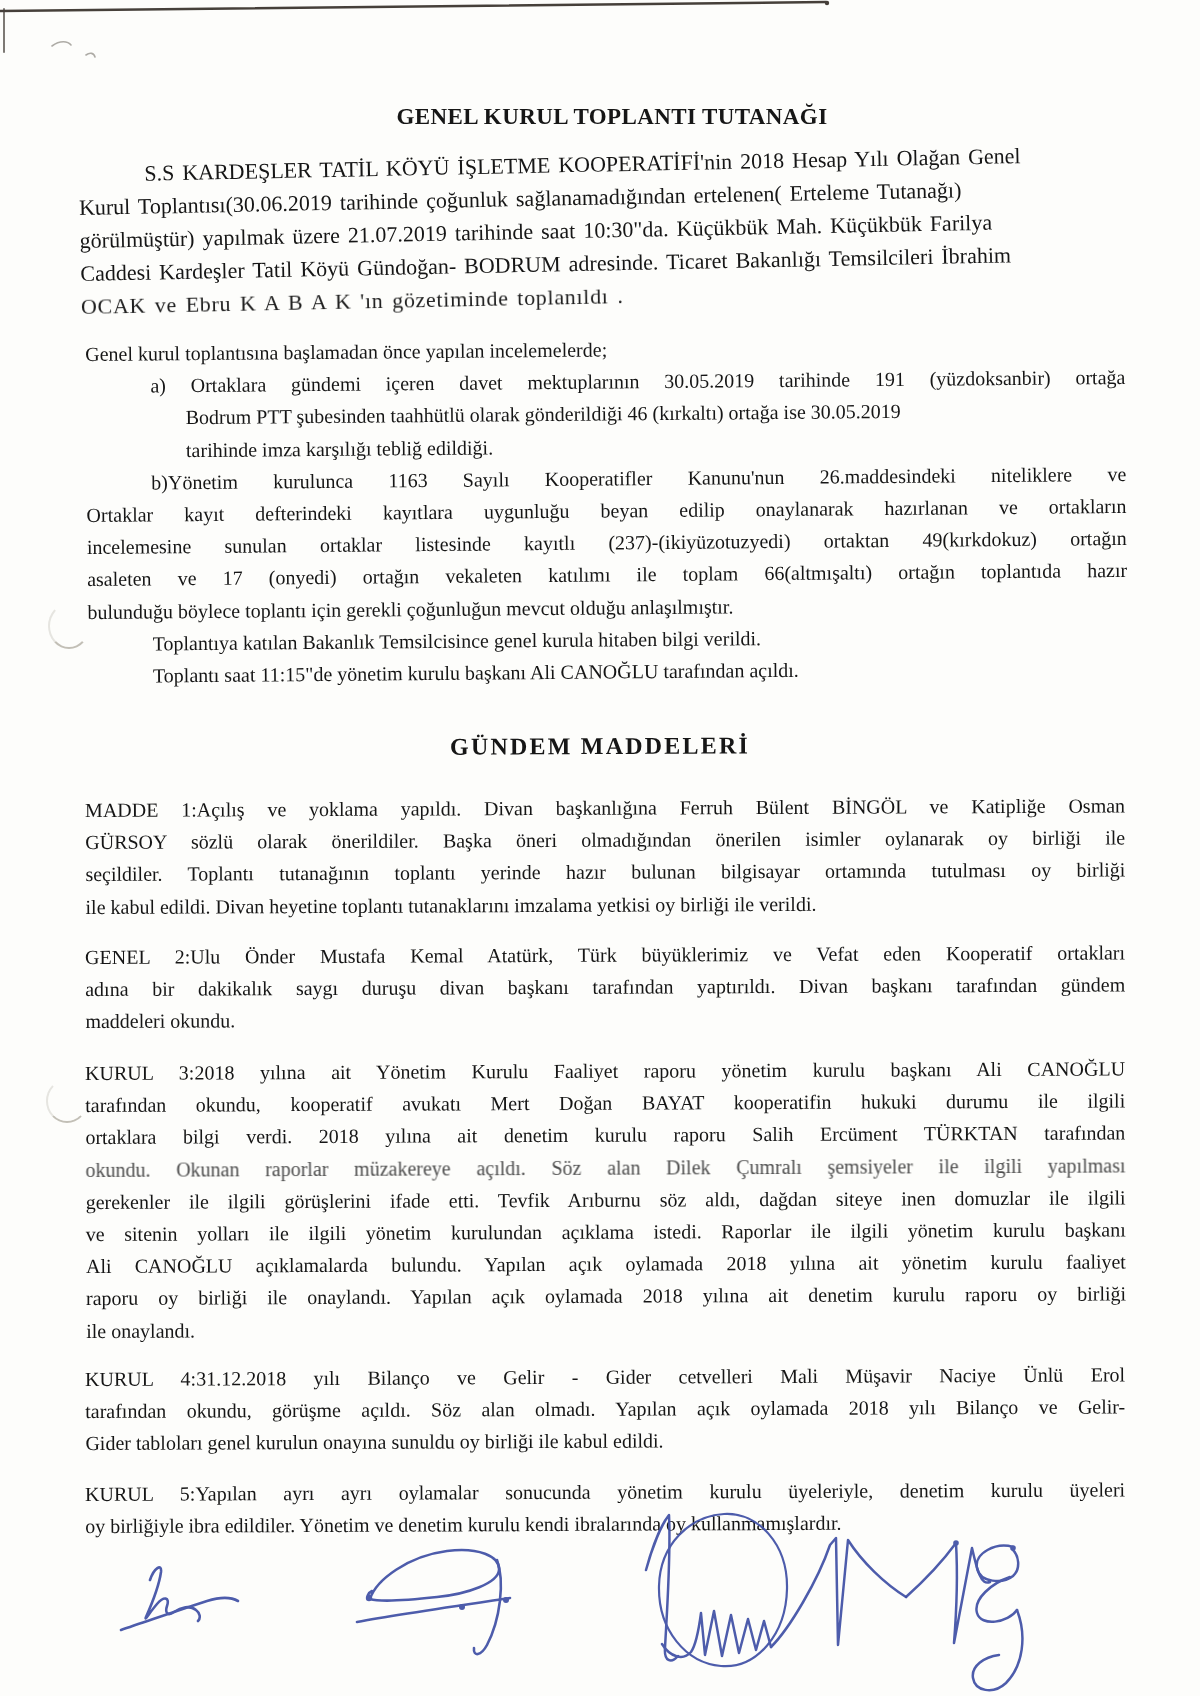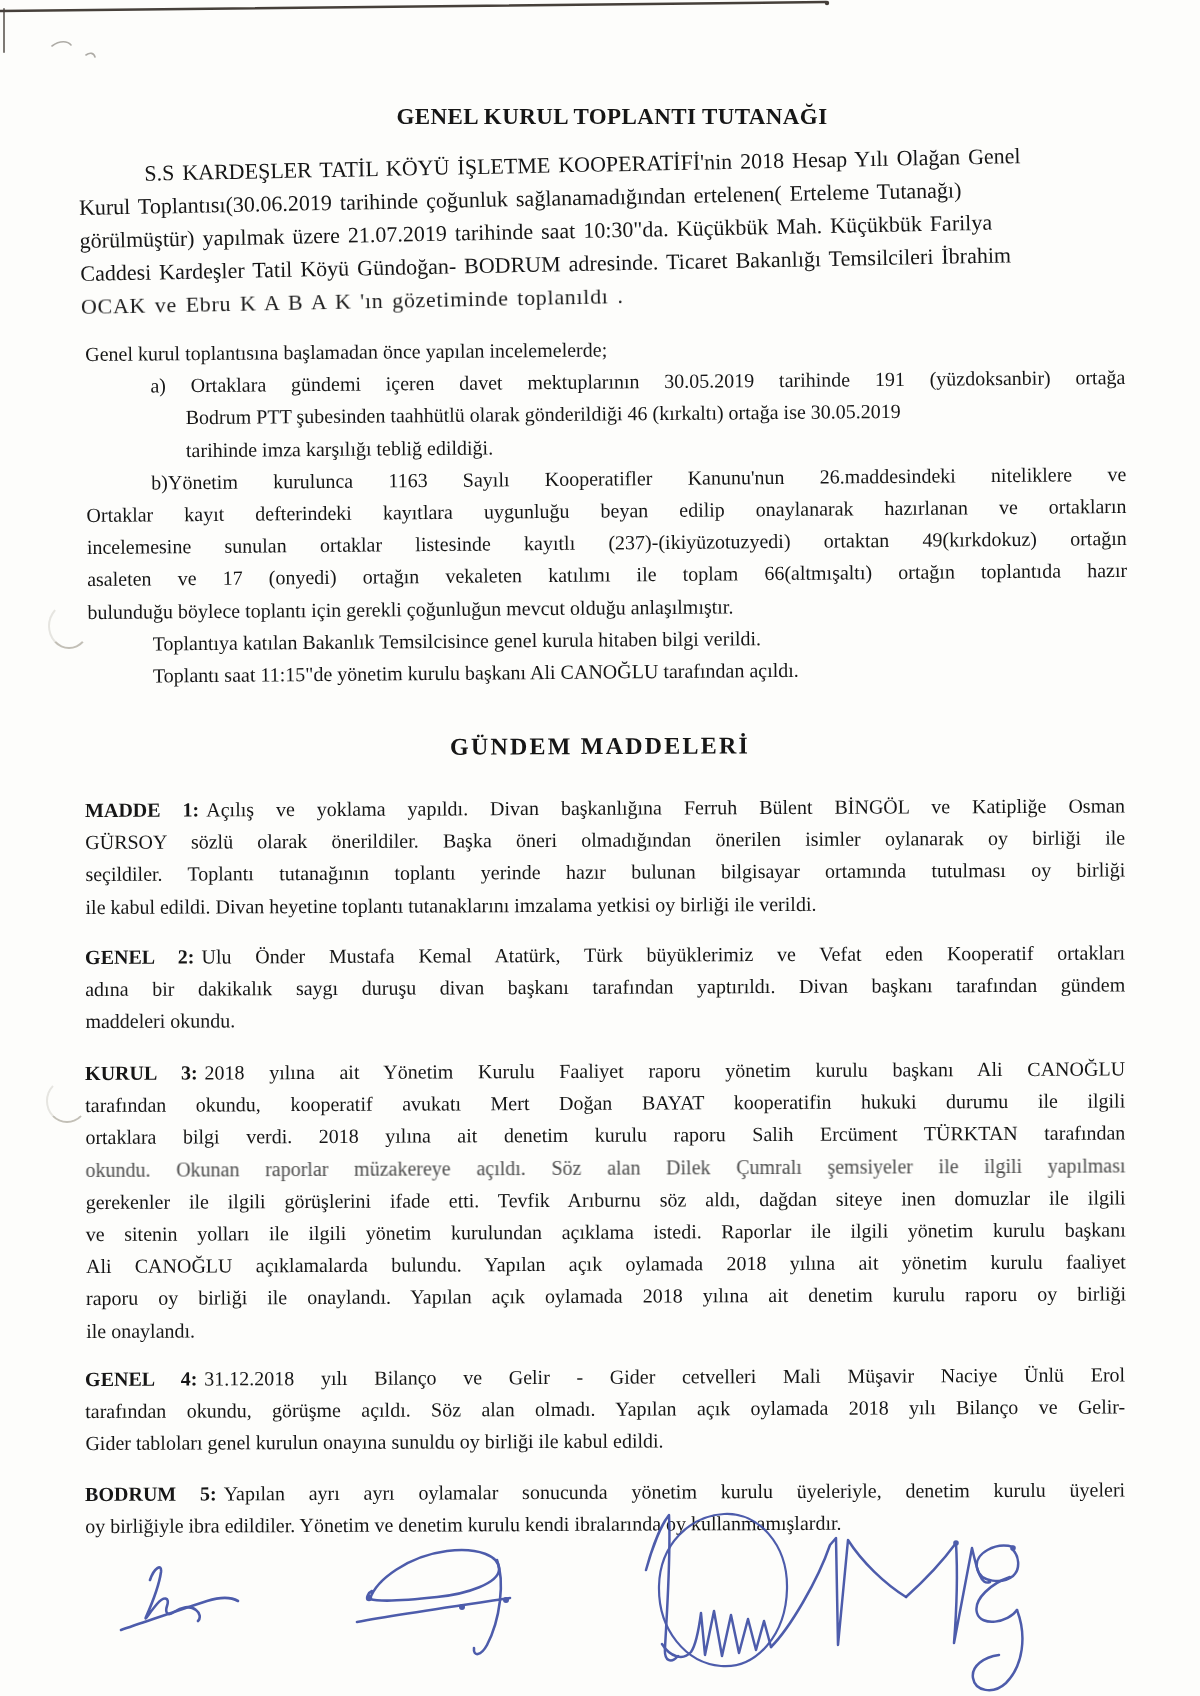--- a/index.html
+++ b/index.html
@@ -32,21 +32,21 @@
   }
   .madde{
     position:absolute;left:85px;width:1040px;
     font-size:20px;line-height:32.2px;
     transform:rotate(-.25deg);transform-origin:left top;
   }
   .ln{white-space:normal;}
   .j{text-align:justify;text-align-last:justify;}
   .ind65{padding-left:65px;}
   .ind100{padding-left:100px;}
-  .lbl{font-weight:bold;margin-right:7px;}
+  .lbl{font-weight:normal;}
   .faded{color:#4e4e4e;filter:blur(.28px);}
   .sig-layer,.artifact-layer{
     position:absolute;left:0;top:0;width:1200px;height:1696px;
     pointer-events:none;
   }
   .punch{
     position:absolute;border-radius:50%;
     border:2.5px solid transparent;
     border-bottom-color:#c2bfb6;
     border-left-color:rgba(186,183,176,.35);
@@ -120,27 +120,27 @@
     <div class="ln j">ortaklara bilgi verdi. 2018 yılına ait denetim kurulu raporu Salih Ercüment TÜRKTAN tarafından</div>
     <div class="ln j faded">okundu. Okunan raporlar müzakereye açıldı. Söz alan Dilek Çumralı şemsiyeler ile ilgili yapılması</div>
     <div class="ln j">gerekenler ile ilgili görüşlerini ifade etti. Tevfik Arıburnu söz aldı, dağdan siteye inen domuzlar ile ilgili</div>
     <div class="ln j">ve sitenin yolları ile ilgili yönetim kurulundan açıklama istedi. Raporlar ile ilgili yönetim kurulu başkanı</div>
     <div class="ln j">Ali CANOĞLU açıklamalarda bulundu. Yapılan açık oylamada 2018 yılına ait yönetim kurulu faaliyet</div>
     <div class="ln j">raporu oy birliği ile onaylandı.  Yapılan açık oylamada 2018 yılına ait denetim kurulu raporu oy birliği</div>
     <div class="ln">ile onaylandı.</div>
   </div>
 
   <div class="madde" style="top:1363px">
-    <div class="ln j"><b class="lbl">GENEL 4:</b><span>31.12.2018 yılı Bilanço ve Gelir - Gider cetvelleri Mali Müşavir Naciye Ünlü Erol</span></div>
+    <div class="ln j"><b class="lbl">KURUL 4:</b><span>31.12.2018 yılı Bilanço ve Gelir - Gider cetvelleri Mali Müşavir Naciye Ünlü Erol</span></div>
     <div class="ln j">tarafından okundu, görüşme açıldı. Söz alan olmadı. Yapılan açık oylamada 2018 yılı Bilanço ve Gelir-</div>
     <div class="ln">Gider tabloları genel kurulun onayına sunuldu oy birliği ile kabul edildi.</div>
   </div>
 
   <div class="madde" style="top:1478px">
-    <div class="ln j"><b class="lbl">BODRUM 5:</b><span>Yapılan ayrı ayrı oylamalar sonucunda yönetim kurulu üyeleriyle, denetim kurulu üyeleri</span></div>
+    <div class="ln j"><b class="lbl">KURUL 5:</b><span>Yapılan ayrı ayrı oylamalar sonucunda yönetim kurulu üyeleriyle, denetim kurulu üyeleri</span></div>
     <div class="ln">oy birliğiyle ibra edildiler. Yönetim ve denetim kurulu kendi ibralarında oy kullanmamışlardır.</div>
   </div>
 
   <svg class="sig-layer" viewBox="0 0 1200 1696" xmlns="http://www.w3.org/2000/svg">
     <g fill="none" stroke-linecap="round" stroke-linejoin="round" stroke-width="2.6" opacity=".92" stroke="#3f4fa5">
       <path d="M150,1580 C154,1568 162,1563 161,1572 C159,1586 150,1608 146,1617 C144,1622 150,1612 157,1604 C164,1596 170,1597 167,1606 C165,1612 167,1617 174,1612 C181,1607 190,1605 196,1610 C200,1613 201,1618 198,1621"></path>
       <path d="M121,1630 C145,1622 185,1608 207,1601 C220,1597 231,1597 238,1601"></path>
     </g>
     <g fill="none" stroke-linecap="round" stroke-linejoin="round" stroke-width="2.6" opacity=".92" stroke="#3f4fa5">
       <path d="M370,1599 C376,1580 408,1556 447,1551 C478,1547 500,1556 499,1570 C498,1583 468,1594 437,1597 C410,1600 380,1602 370,1599 C366,1597 368,1593 372,1591"></path>

